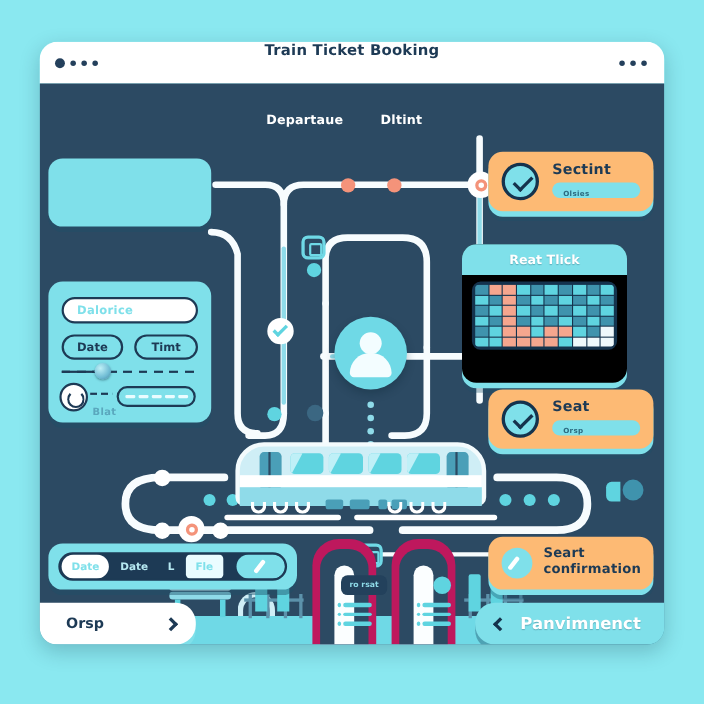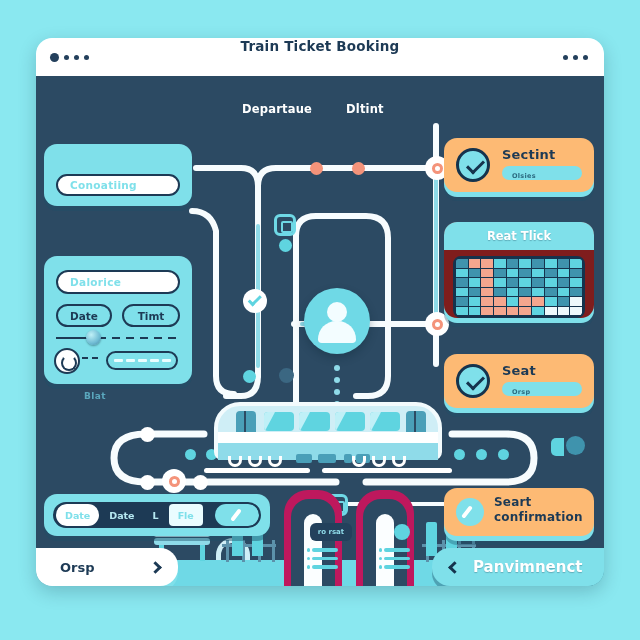--- a/index.html
+++ b/index.html
@@ -92,21 +92,21 @@
     border: 2.5px solid #1d3a55; border-top-color: transparent; border-radius: 50%;
   }
   .dash-pill {
     position: absolute; left: 62px; top: 95px; width: 72px; height: 19px;
     border: 2px solid #1d3a55; border-radius: 999px; background: #7fe0ea;
     display: flex; align-items: center; justify-content: center; gap: 3px;
   }
   .dash-pill i { display: block; width: 9px; height: 3px; background: #eafcff; border-radius: 1px; }
   .blat-label {
     position: absolute; left: 40px; top: 114px; font-size: 9px; font-weight: bold;
-    color: #5aa7bd; letter-spacing: .4px; margin-top: 21px;
+    color: #5aa7bd; letter-spacing: .4px;
   }
   .mini-dash {
     position: absolute; left: 38px; top: 101px; width: 20px; height: 2px;
     background: repeating-linear-gradient(to right,#1d3a55 0 6px, transparent 6px 10px);
   }
 
   
   .check-circle {
     position: absolute; width: 34px; height: 34px; border-radius: 50%;
     background: #7fe0ea; border: 3.5px solid #15334d;
@@ -118,21 +118,21 @@
   }
   .status-pill {
     position: absolute; border-radius: 999px; background: #7fe0ea;
     display: flex; align-items: flex-end;
   }
   .status-pill span {
     padding-left: 10px; font-size: 6.5px; font-weight: bold; color: #2c6a80; letter-spacing: .3px;
   }
 
   
-  #card-seatmap { left: 408px; top: 146px; width: 150px; height: 96px; background: #7f1d1d; }
+  #card-seatmap { left: 384px; top: 146px; width: 150px; height: 126px; background: #000000; }
   .seatmap-head {
     position: absolute; left: 0; top: 0; width: 100%; height: 28px;
     background: #7fe0ea; border-radius: 13px 13px 0 0;
     display: flex; align-items: center; justify-content: center;
     color: #ffffff; font-weight: bold; font-size: 11.5px;
     text-shadow: 0 1px 1px rgba(20,60,80,.3);
   }
   .seatgrid {
     position: absolute; left: 9px; top: 34px; width: 132px; height: 62px;
     border: 2.5px solid #15334d; border-radius: 8px; overflow: hidden;
@@ -556,23 +556,20 @@
         <i style="left:20px;"></i>
         <i style="left:36px;"></i>
         <i style="left:50px;"></i>
       </div>
       <div class="posts" style="left:390px;">
         <i></i>
         <i></i>
       </div>
 
       <div class="card-teal" id="card-departure">
-        <div class="field" style="left:12px; top:30px; width:124px; height:22px;">
-          <span>Conoatiing</span>
-        </div>
       </div>
 
       <div class="card-teal" id="card-destination">
         <div class="field" style="left:12px; top:14px; width:124px; height:24px;">
           <span>Dalorice</span>
         </div>
         <div class="pill-btn" style="left:12px; top:48px; width:56px; height:23px;">Date</div>
         <div class="pill-btn" style="left:78px; top:48px; width:58px; height:23px;">Timt</div>
 
         <div class="slider-wrap">

